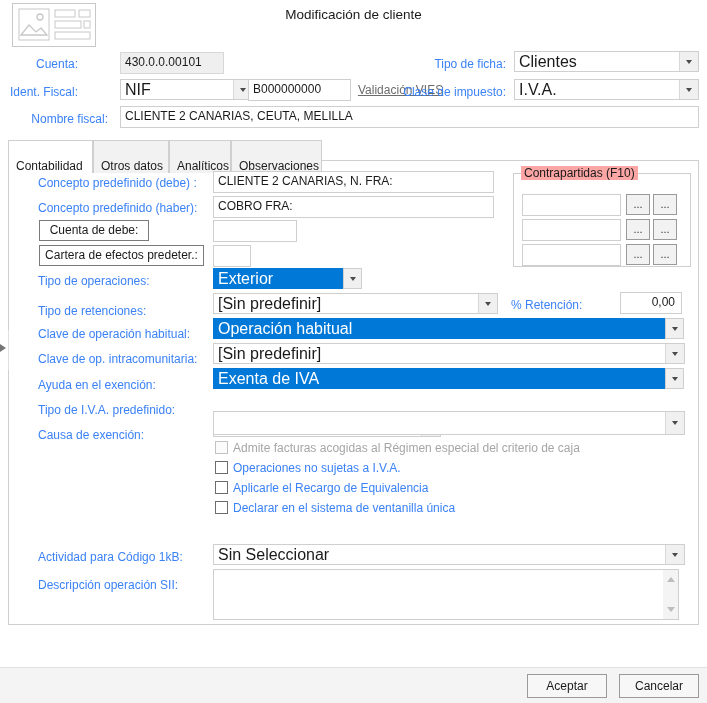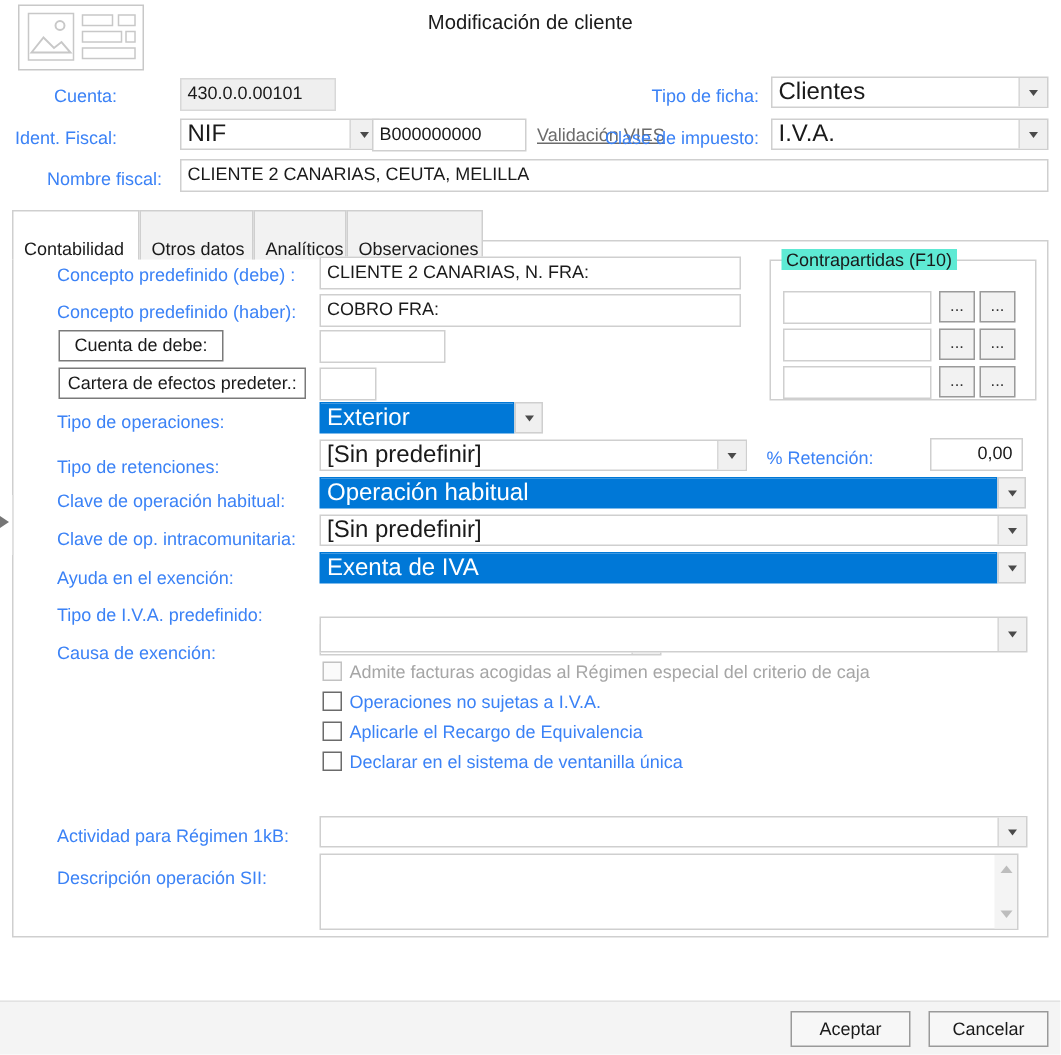--- a/index.html
+++ b/index.html
@@ -196,21 +196,21 @@
   #contrapartidas {
     position: absolute;
     left: 513px; top: 173px;
     width: 178px; height: 94px;
     box-sizing: border-box;
     border: 1px solid #cfcfcf;
   }
   #contrapartidas-legend {
     position: absolute;
     left: 521px; top: 166px;
-    background: #5eead4;
+    background: #fca5a5;
     padding: 0 3px;
     font-size: 12px;
     color: #1a1a1a;
     white-space: nowrap;
   }
 
   
   #sii-desc {
     position: absolute;
     left: 213px; top: 569px;
@@ -417,22 +417,23 @@
 
 <div class="cbx" style="left:215px; top:461px;"></div>
 <div class="lbl" style="left:233px; top:461px;">Operaciones no sujetas a I.V.A.</div>
 
 <div class="cbx" style="left:215px; top:481px;"></div>
 <div class="lbl" style="left:233px; top:481px;">Aplicarle el Recargo de Equivalencia</div>
 
 <div class="cbx" style="left:215px; top:501px;"></div>
 <div class="lbl" style="left:233px; top:501px;">Declarar en el sistema de ventanilla única</div>
 
-<div class="lbl" style="left:38px; top:550px;">Actividad para Régimen 1kB:</div>
+<div class="lbl" style="left:38px; top:550px;">Actividad para Código 1kB:</div>
 <div class="combo" style="left:213px; top:544px; width:472px;">
+  <div class="val">Sin Seleccionar</div>
   <div class="arrow"></div>
 </div>
 
 <div class="lbl" style="left:38px; top:578px;">Descripción operación SII:</div>
 <div id="sii-desc">
   <div style="position:absolute;left:4px;top:2px;right:18px;font-size:12px;color:#1a1a1a;"></div>
   <div id="sii-scroll">
     <div class="sbarrow up"></div>
     <div class="sbarrow down"></div>
   </div>

